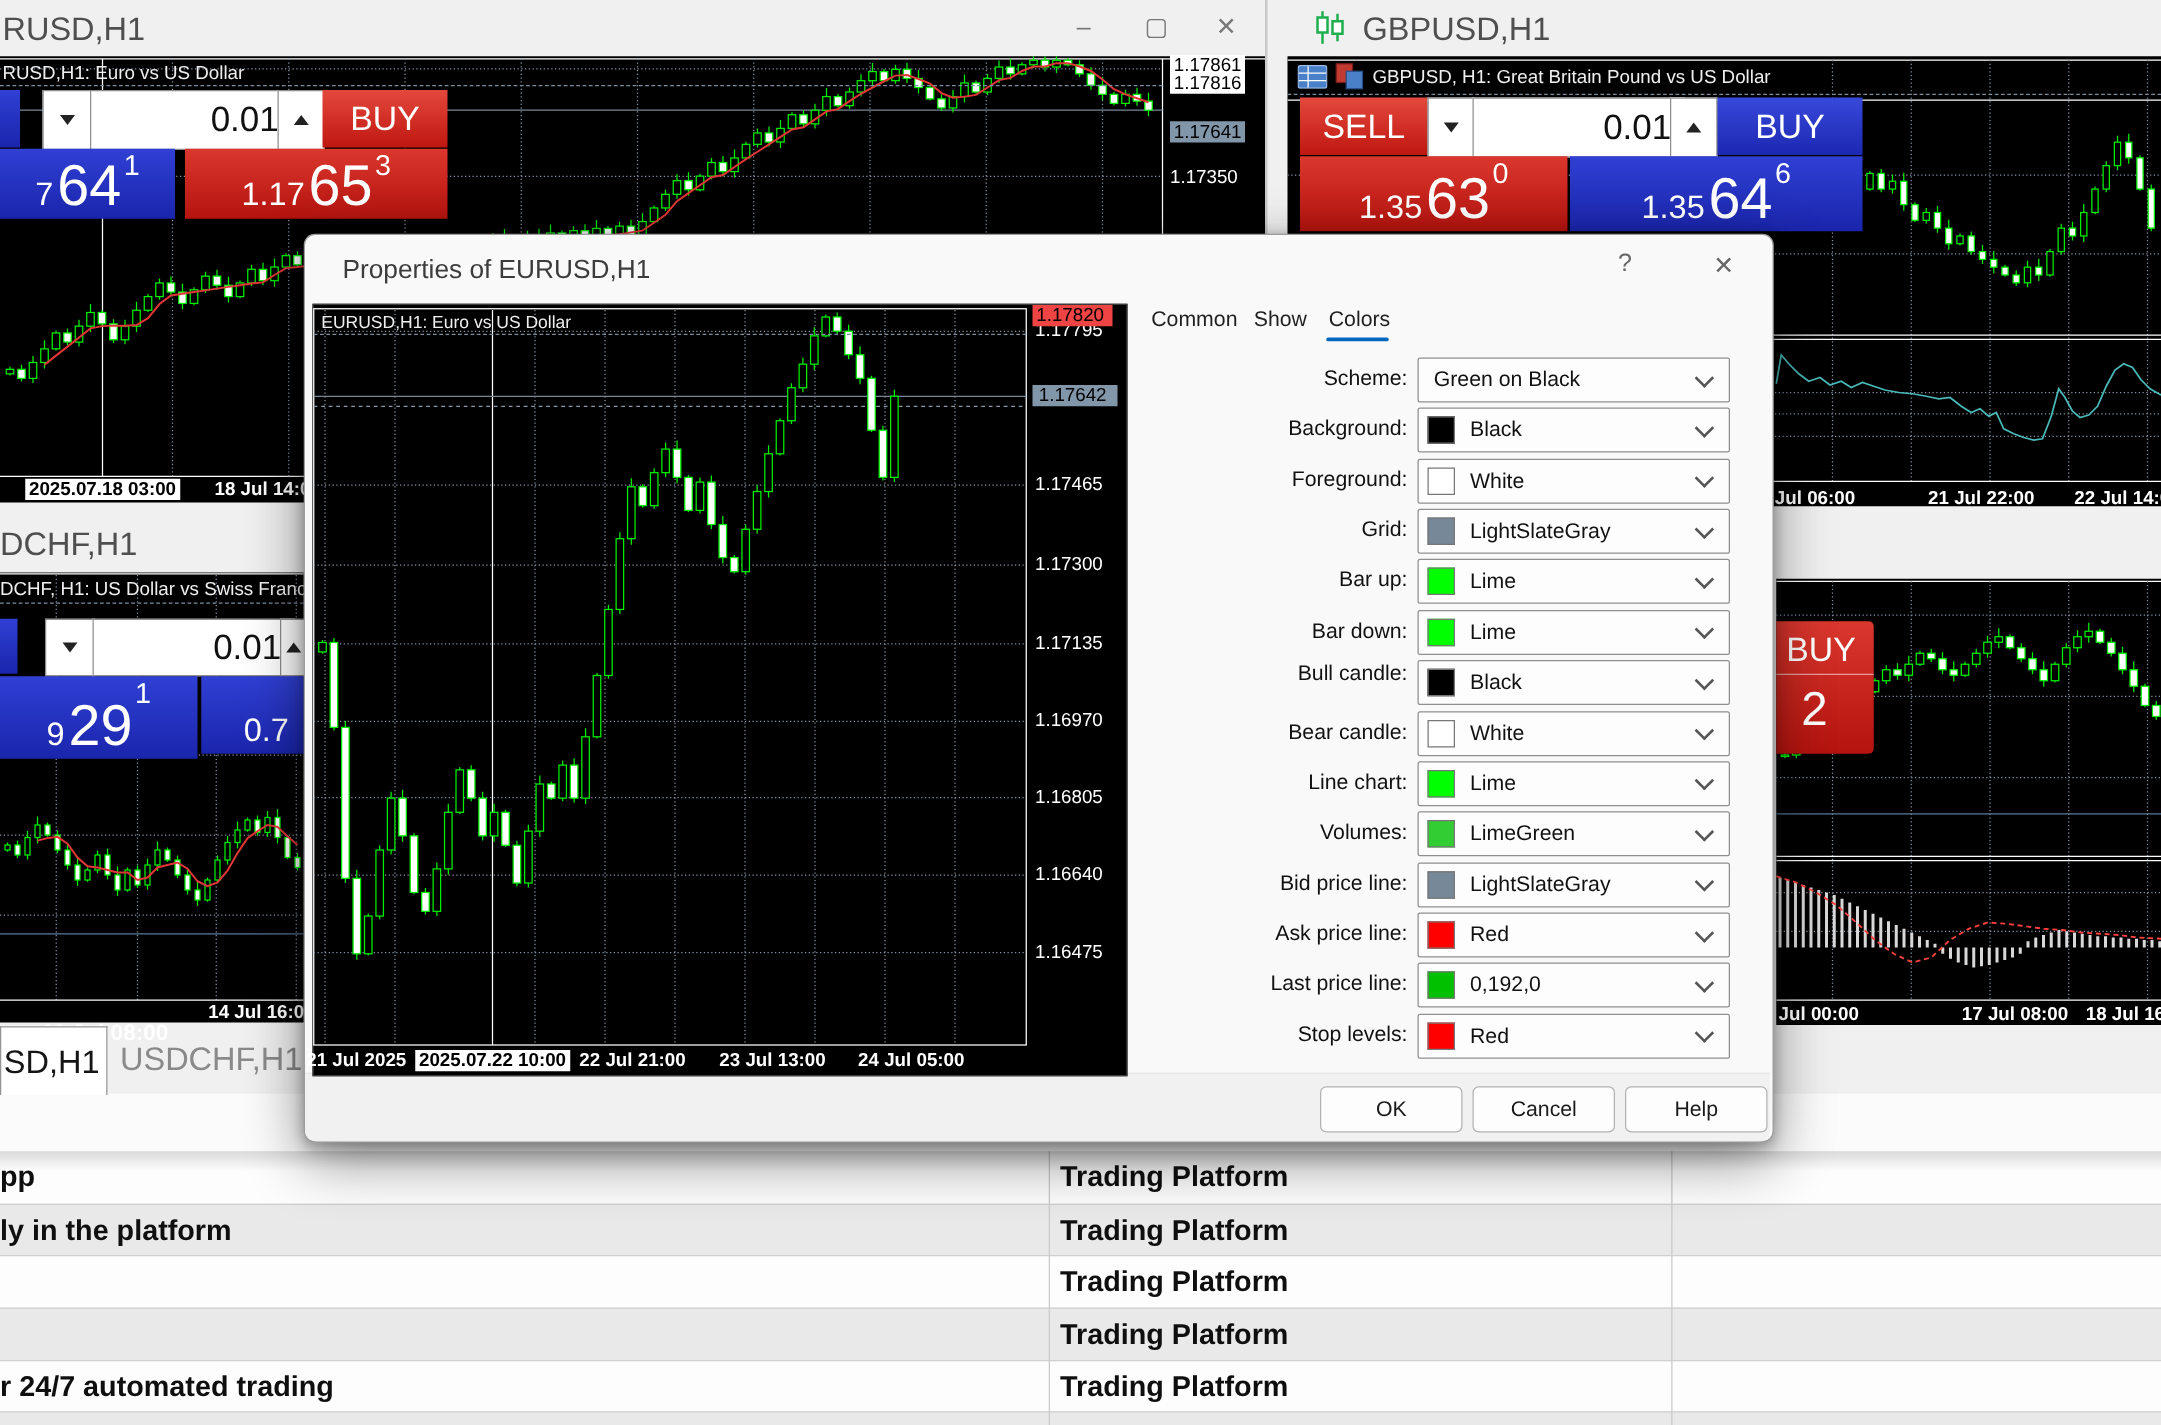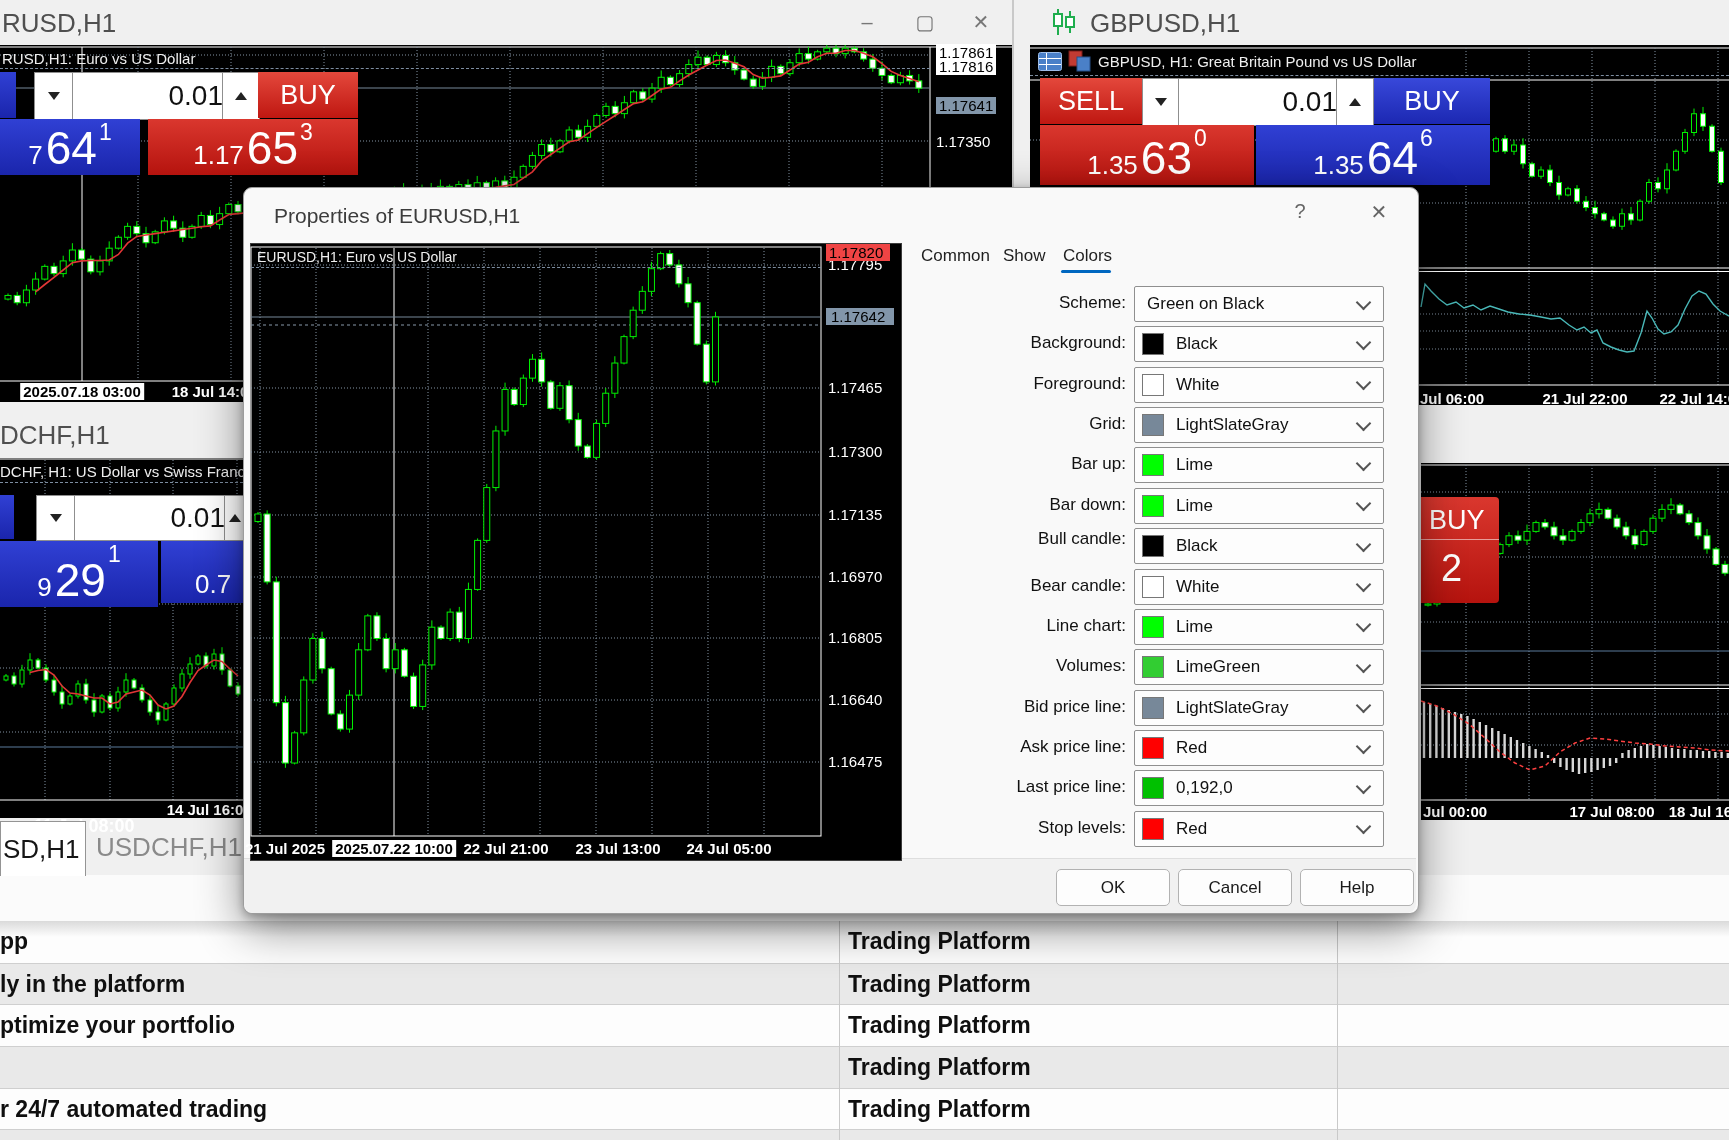--- a/index.html
+++ b/index.html
@@ -270,21 +270,20 @@
 <div id="bottom-table">
     <div class="abs trow" style="left: 0px; top: 921px; width: 1729px; height: 42px; background: rgb(253, 253, 253);">
       <div class="abs tcell1" style="left: 0px; top: 7px; width: 833px;">pp</div>
       <div class="abs tcell2" style="left: 848px; top: 7px;">Trading Platform</div>
     </div>
     <div class="abs trow" style="left: 0px; top: 963px; width: 1729px; height: 41px; background: rgb(233, 233, 233); border-top: 1px solid rgb(207, 207, 207);">
       <div class="abs tcell1" style="left: 0px; top: 6.5px; width: 833px;">ly in the platform</div>
       <div class="abs tcell2" style="left: 848px; top: 6.5px;">Trading Platform</div>
     </div>
     <div class="abs trow" style="left: 0px; top: 1004px; width: 1729px; height: 42px; background: rgb(253, 253, 253); border-top: 1px solid rgb(207, 207, 207);">
-      <div class="abs tcell1" style="left: 0px; top: 7px; width: 833px;">ptimize your portfolio</div>
       <div class="abs tcell2" style="left: 848px; top: 7px;">Trading Platform</div>
     </div>
     <div class="abs trow" style="left: 0px; top: 1046px; width: 1729px; height: 42px; background: rgb(233, 233, 233); border-top: 1px solid rgb(207, 207, 207);">
       <div class="abs tcell1" style="left: 0px; top: 7px; width: 833px;"></div>
       <div class="abs tcell2" style="left: 848px; top: 7px;">Trading Platform</div>
     </div>
     <div class="abs trow" style="left: 0px; top: 1088px; width: 1729px; height: 41px; background: rgb(253, 253, 253); border-top: 1px solid rgb(207, 207, 207);">
       <div class="abs tcell1" style="left: 0px; top: 6.5px; width: 833px;">r 24/7 automated trading</div>
       <div class="abs tcell2" style="left: 848px; top: 6.5px;">Trading Platform</div>
     </div>

